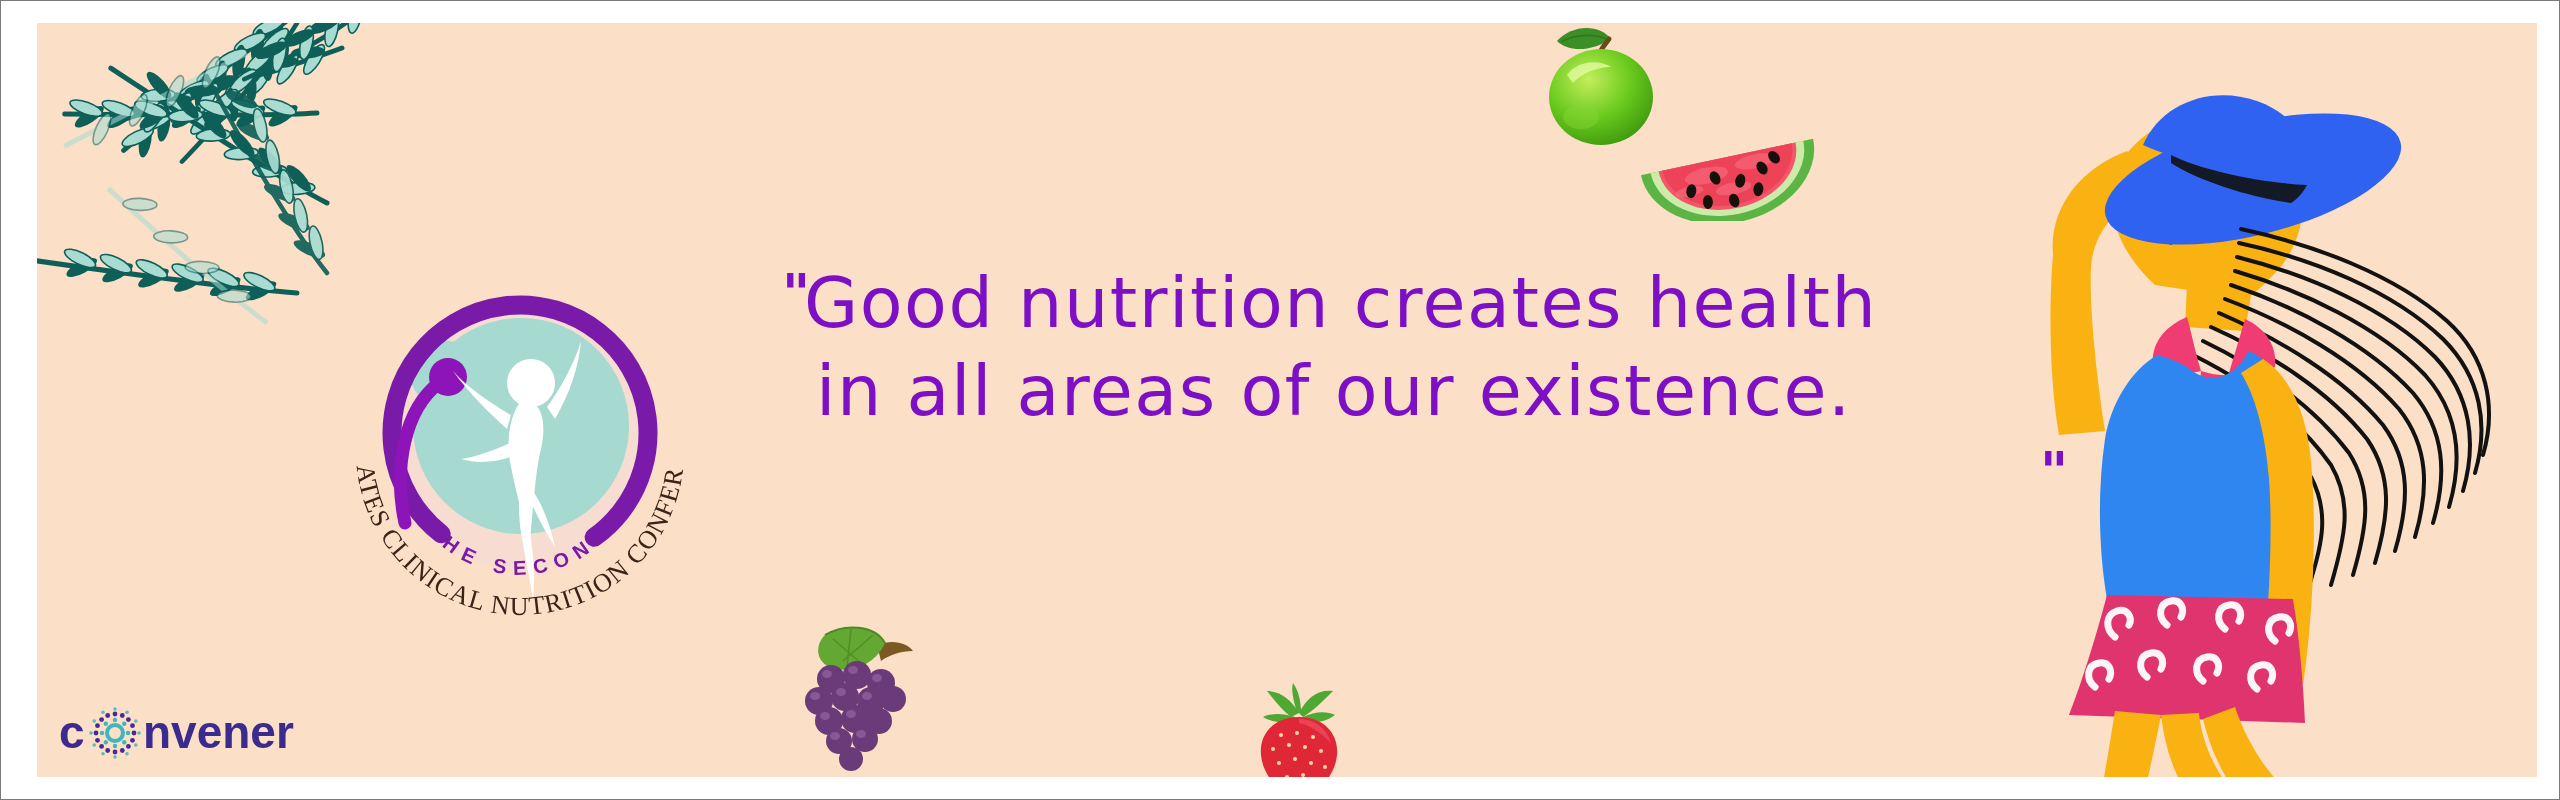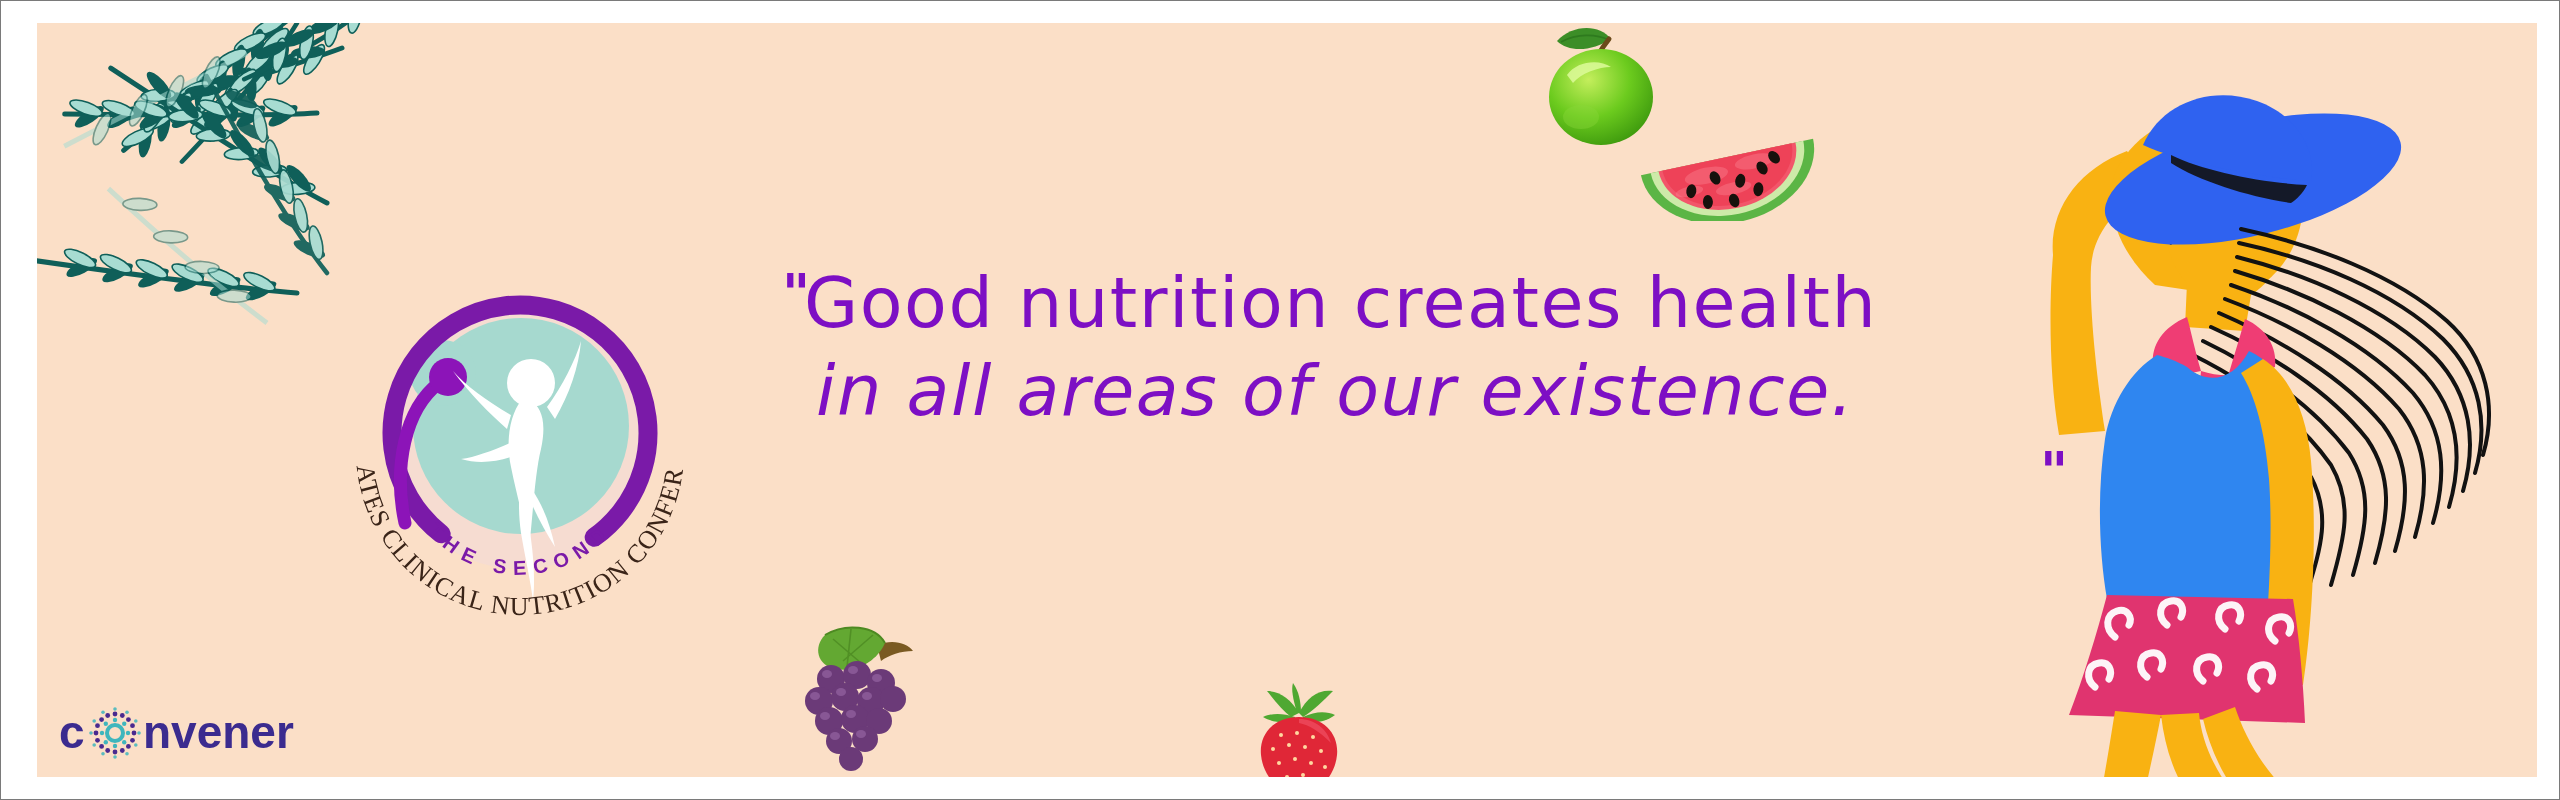--- a/index.html
+++ b/index.html
@@ -58,21 +58,21 @@
     font-family: "DejaVu Sans", sans-serif;
   }
   .q-line {
     font-size: 70px;
     line-height: 88px;
     letter-spacing: 1.5px;
     white-space: nowrap;
     font-weight: 400;
   }
   .q-line.l1 { padding-left: 22px; }
-  .q-line.l2 { padding-left: 34px; font-style: italic; }
+  .q-line.l2 { padding-left: 34px; }
   .q-line.l3 { padding-left: 38px; }
   .q-mark {
     position: absolute;
     font-size: 54px;
     line-height: 1;
     font-weight: 700;
     color: #7d0fc4;
     font-family: "DejaVu Sans", sans-serif;
   }
   .q-open { left: 0px; top: 8px; }

